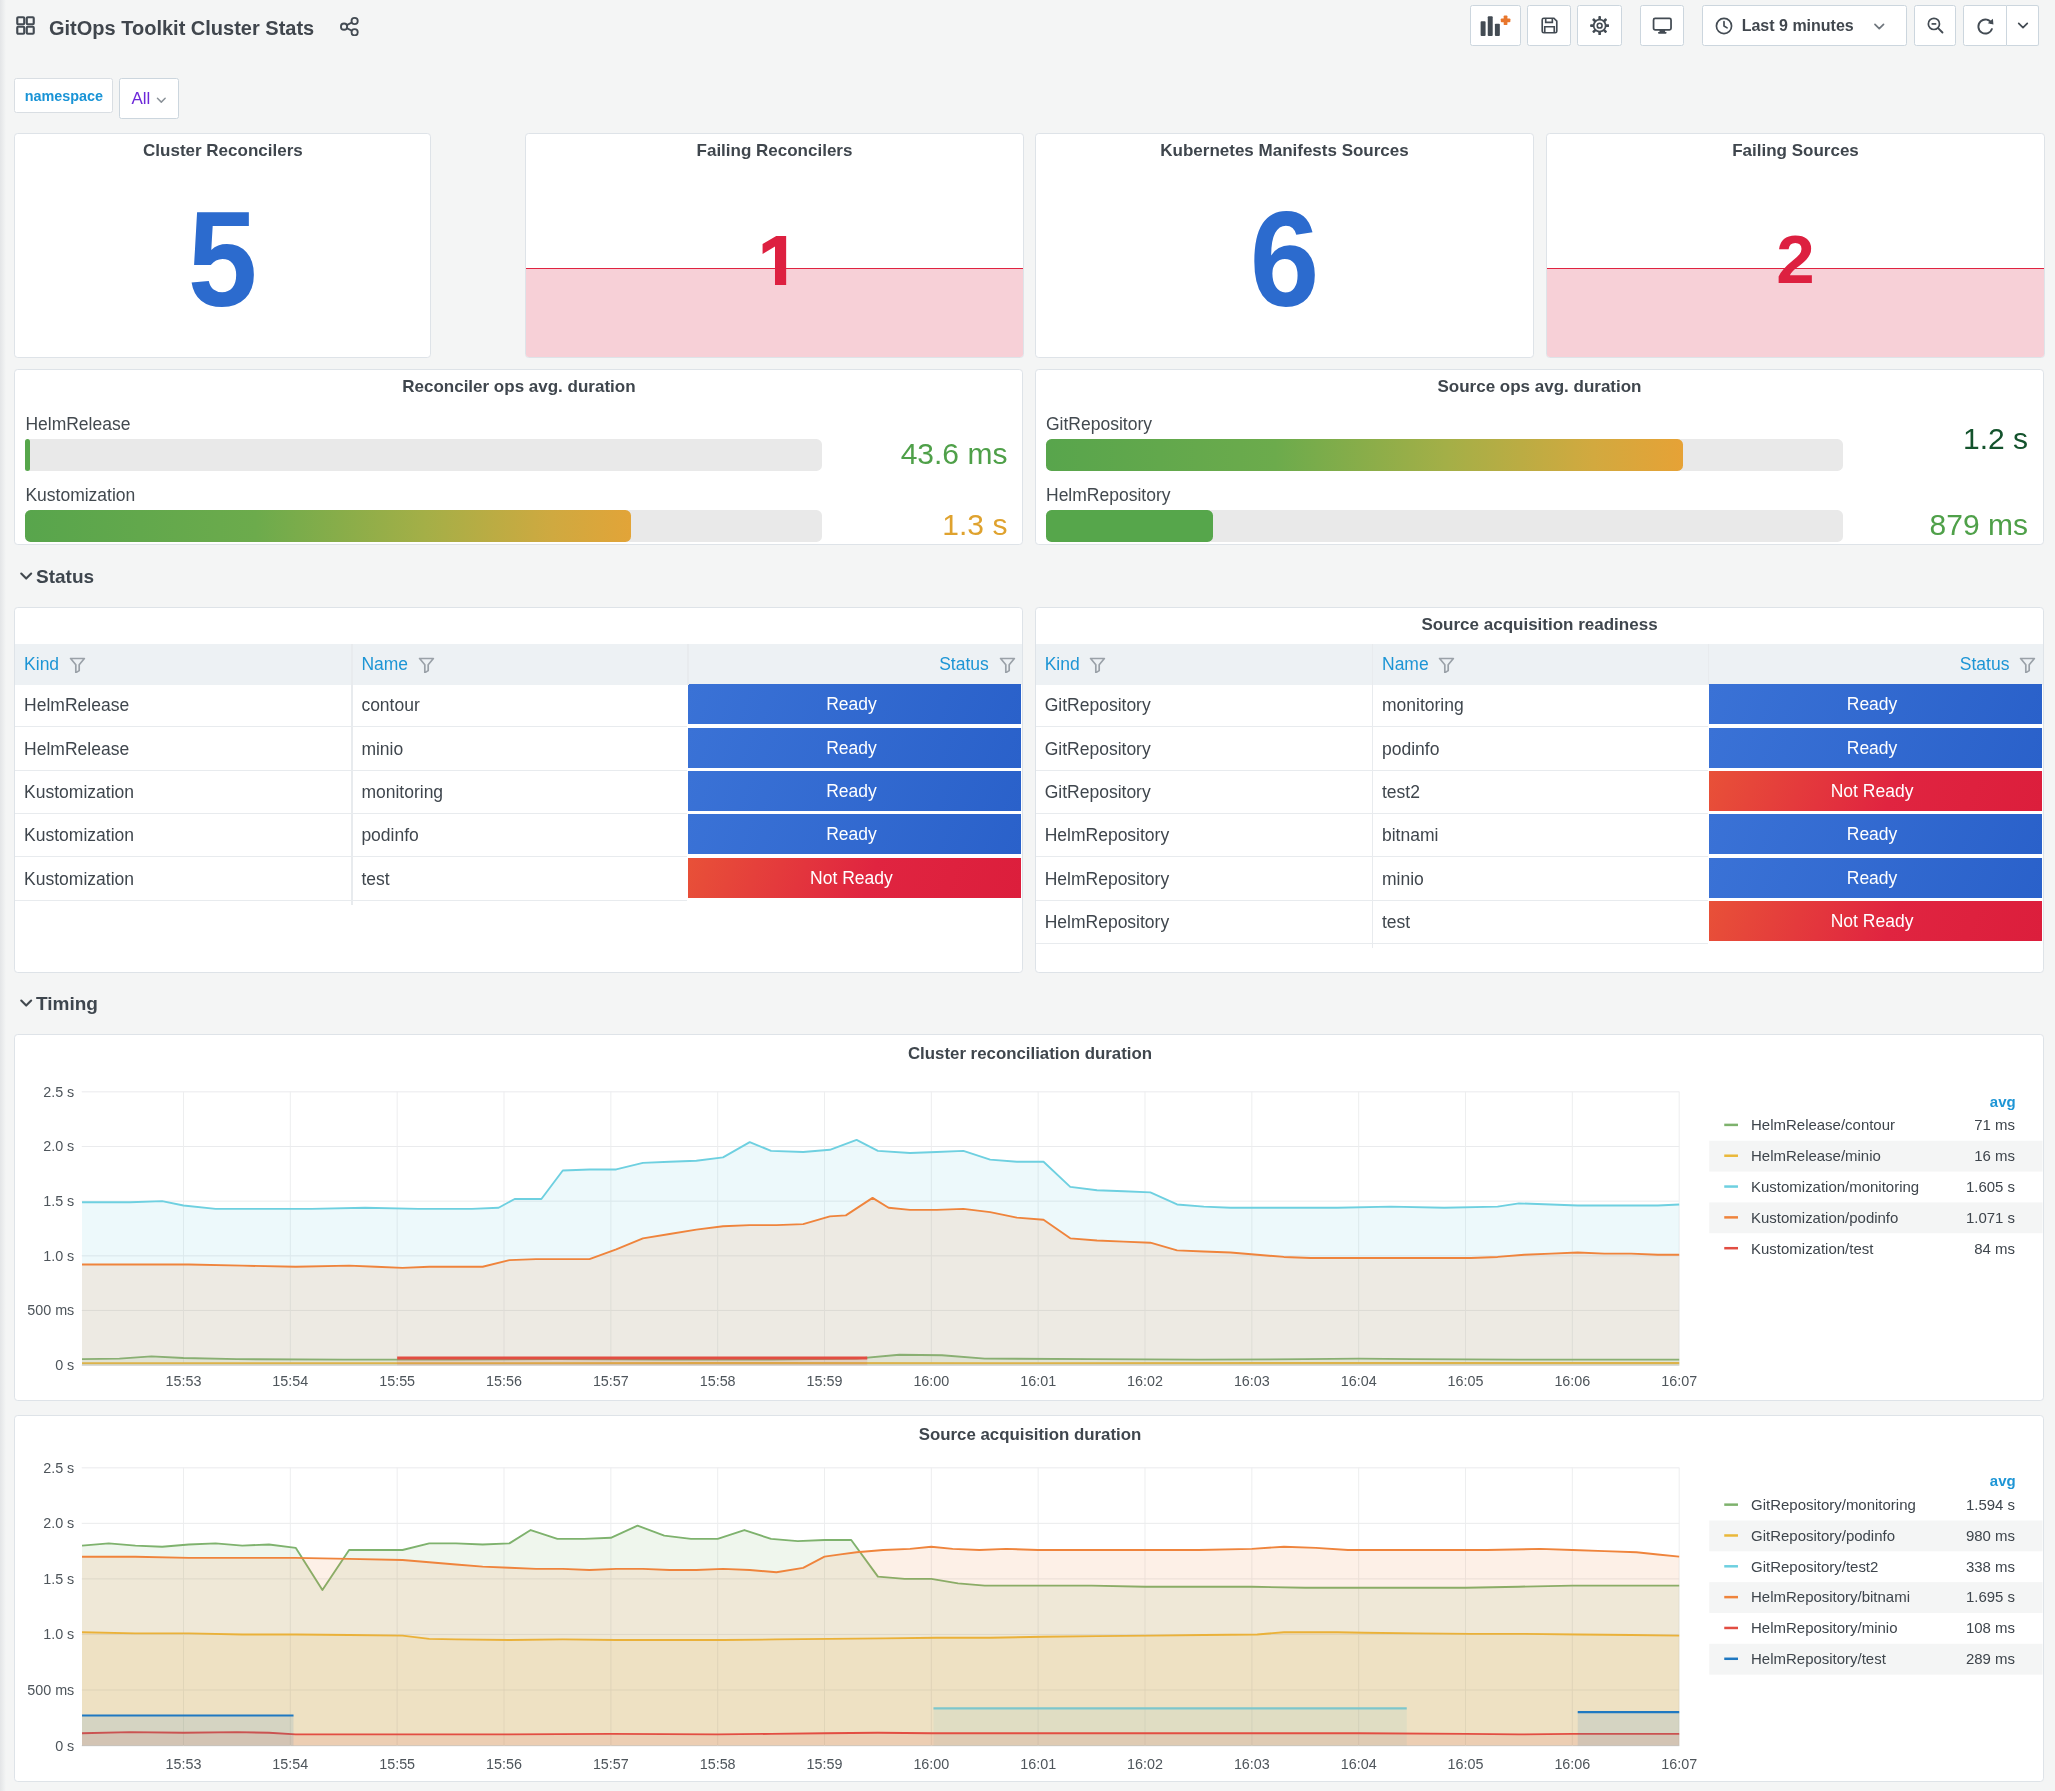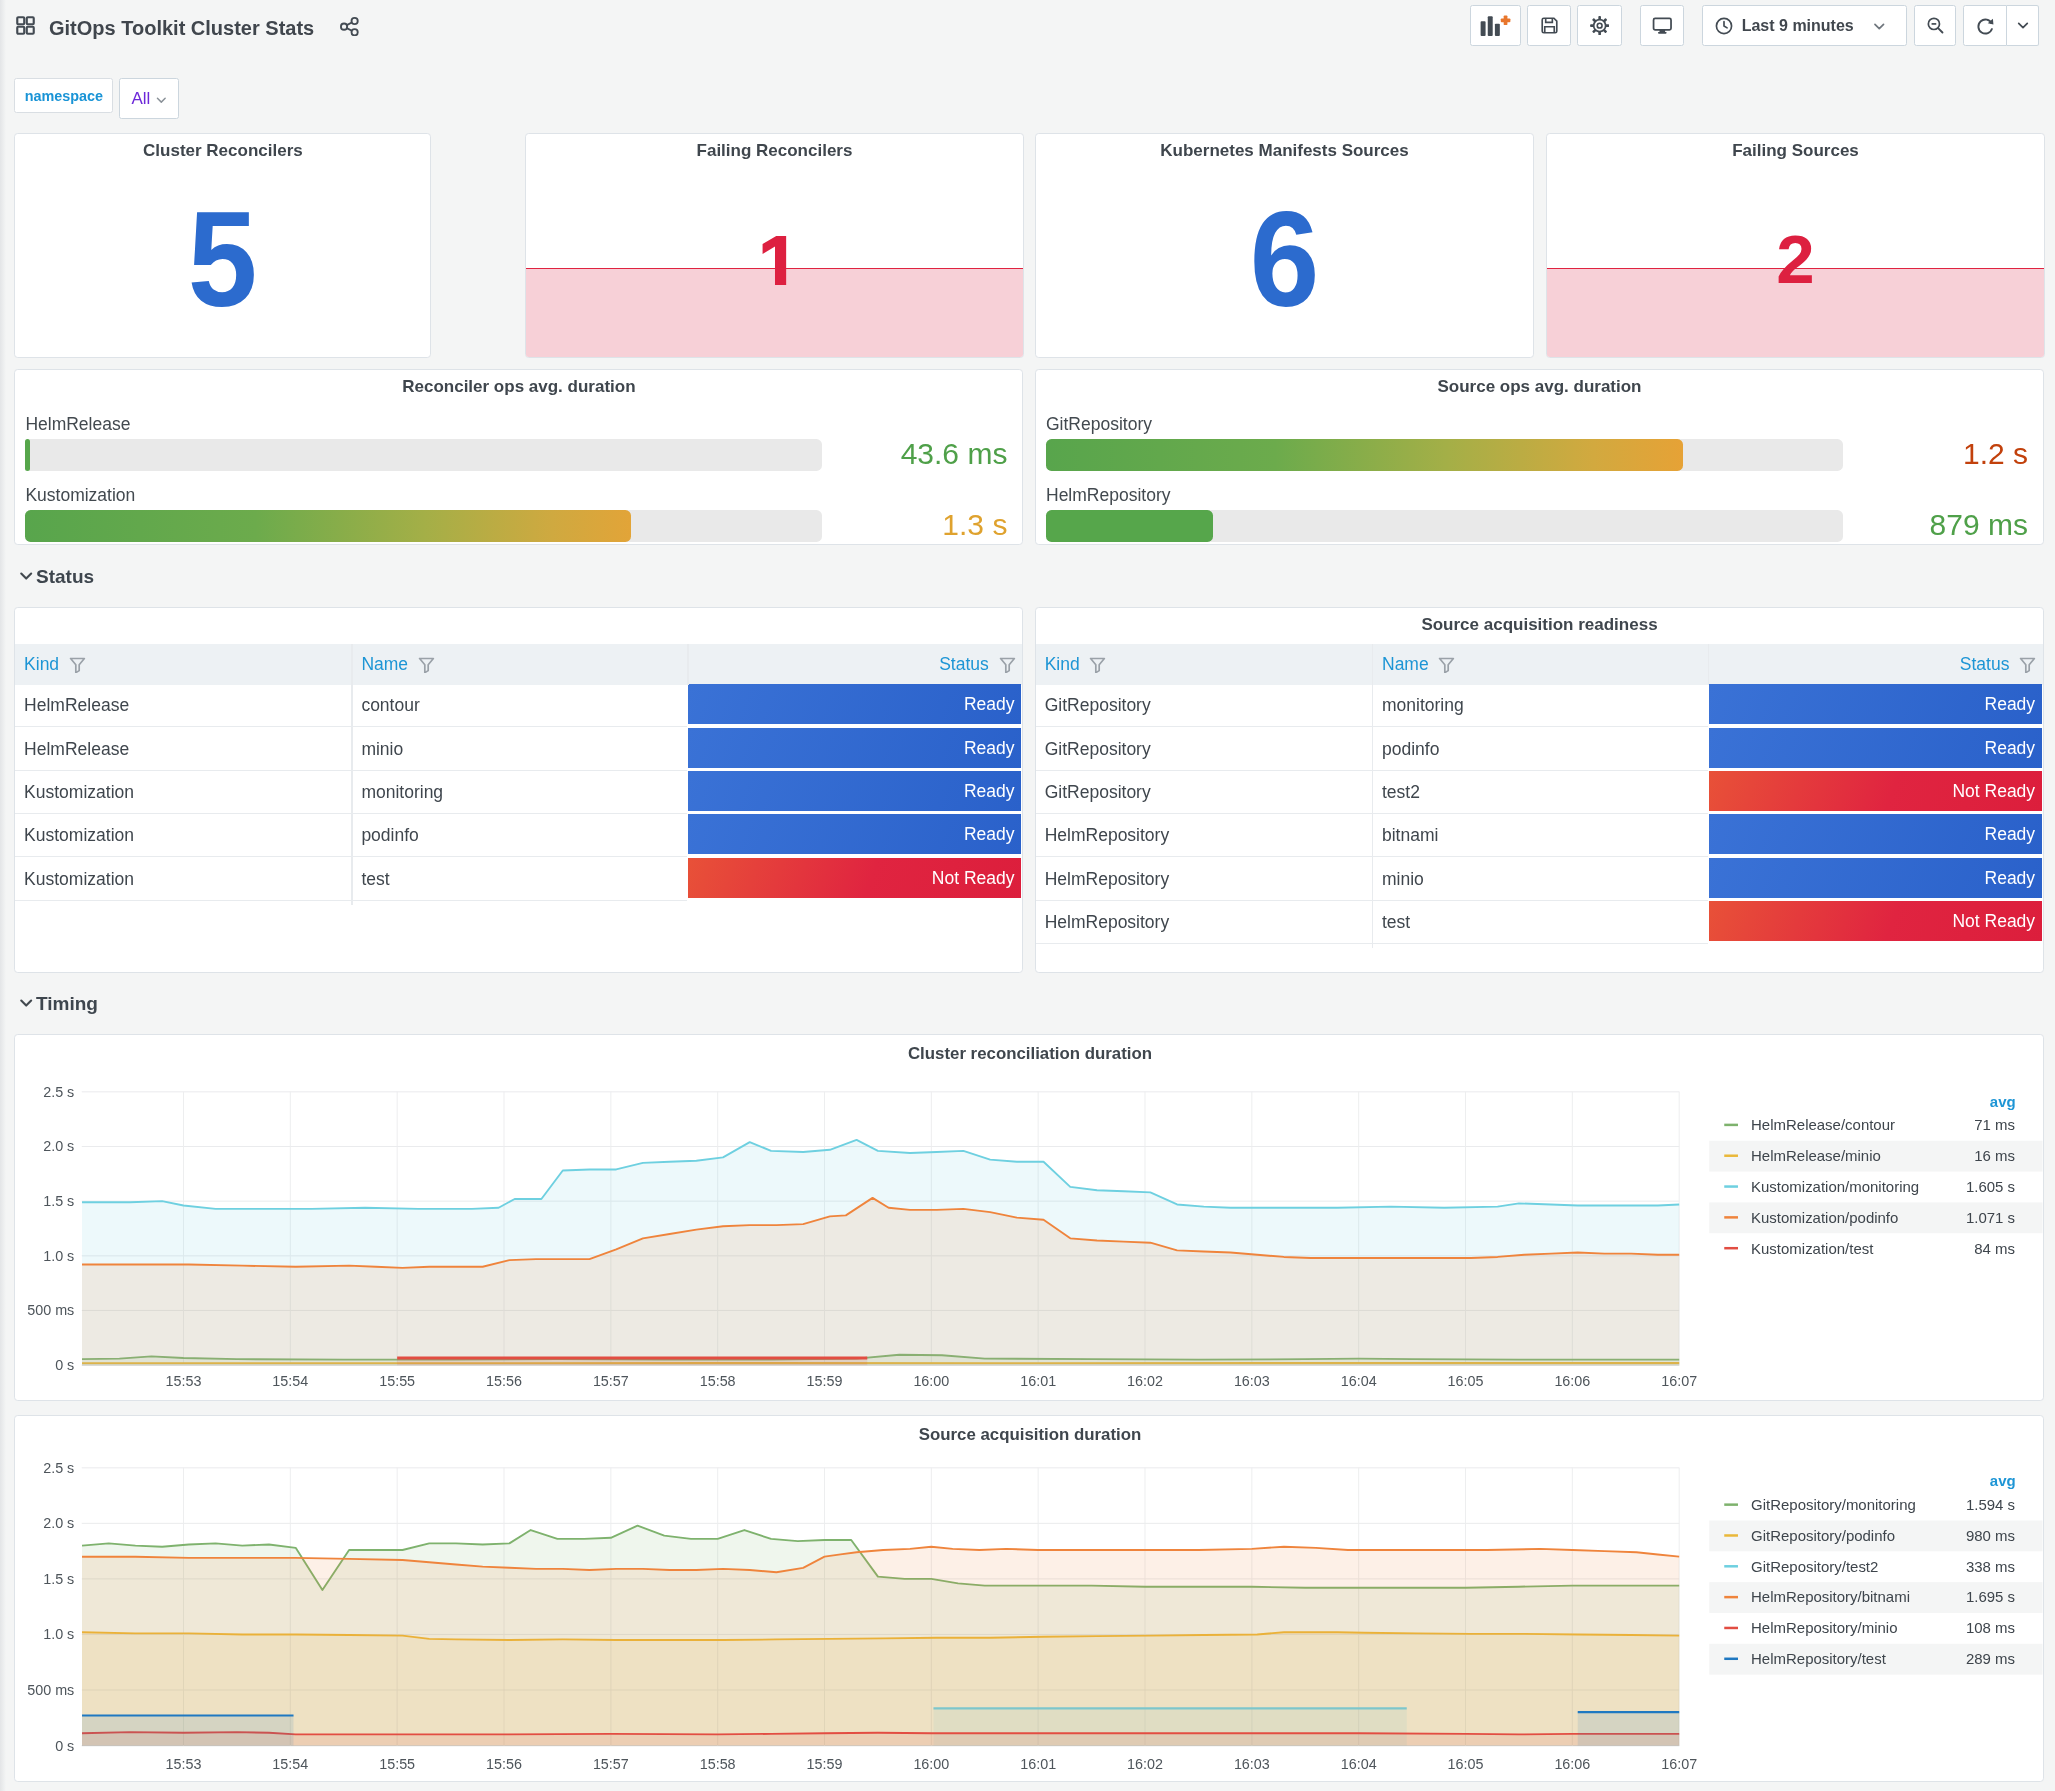--- a/index.html
+++ b/index.html
@@ -11,21 +11,21 @@
 .sech{position:absolute;font-size:19px;font-weight:bold;color:#3e464e;line-height:19px}
 .glab{position:absolute;font-size:17.5px;color:#42494f;line-height:17.5px}
 .track{position:absolute;width:797px;height:32px;background:#e9e9e9;border-radius:5.6px}
 .gfill{position:absolute;height:32px;border-radius:5.6px}
 .gval{position:absolute;right:15px;font-size:30px;line-height:30px;white-space:nowrap}
 .gval .unit{font-size:30px}
 .thead{position:absolute;background:#edf1f4}
 .th{position:absolute;height:41px;line-height:41px;font-size:17.5px;color:#1d95d5;white-space:nowrap}
 .td{position:absolute;height:43px;line-height:43px;font-size:17.5px;color:#3f464d;white-space:nowrap}
 .trow{position:absolute;left:0;width:672px;height:43px;border-bottom:1.2px solid #e8ebee}
-.tst{position:absolute;left:673px;width:333px;height:40px;line-height:40px;font-size:17.5px;color:#fff;text-align:right;padding-right:6.9px}
+.tst{position:absolute;left:673px;width:333px;height:40px;line-height:40px;font-size:17.5px;color:#fff;text-align:center;padding-right:6.9px}
 .tst.ok{background:linear-gradient(110deg,#3a72d6,#2a61ca)}
 .tst.bad{background:linear-gradient(110deg,#e85138 0%,#e02440 55%,#dc1e3c 100%)}
 .vdiv{position:absolute;top:36px;width:1.2px;background:#e8ebee}
 </style></head><body>
 
 <div class="abs" style="left:0;top:0;width:6.2px;height:1791px;background:linear-gradient(90deg,#e3e5e7,#f4f5f5)"></div>
 
 <div class="abs" style="left:15.6px;top:15.6px"><svg width="19" height="19" viewBox="0 0 30 30">
       <g fill="none" stroke="#434b53" stroke-width="3.4">
 <rect x="2" y="2" width="11" height="11" rx="1.5"></rect>
@@ -163,21 +163,21 @@
     <div class="track" style="left:10px;top:140px"></div>
     <div class="gfill" style="left:10px;top:140px;width:606px;background:linear-gradient(90deg,#58a54c 0%,#6cab4c 38%,#a4af47 66%,#cfa940 87%,#e2a438 100%)"></div>
     <div class="glab" style="left:10px;top:117px">Kustomization</div>
     <div class="gval" style="top:140px;color:#dfa22e">1.3 <span class="unit">s</span></div>
 </div>
 <div class="pn" style="left:1035px;top:369px;width:1009px;height:176px">
   <div class="ptitle">Source ops avg. duration</div>
   <div class="track" style="left:10px;top:69px"></div>
     <div class="gfill" style="left:10px;top:69px;width:637px;background:linear-gradient(90deg,#58a54c 0%,#6cab4c 36%,#a4af47 63%,#d2a93f 86%,#e6a236 100%)"></div>
     <div class="glab" style="left:10px;top:46px">GitRepository</div>
-    <div class="gval" style="top:69px;color:#c2410c">1.2 <span class="unit">s</span></div>
+    <div class="gval" style="top:54px;color:#14532d">1.2 <span class="unit">s</span></div>
     <div class="track" style="left:10px;top:140px"></div>
     <div class="gfill" style="left:10px;top:140px;width:167px;background:#56a64b"></div>
     <div class="glab" style="left:10px;top:117px">HelmRepository</div>
     <div class="gval" style="top:140px;color:#4fa049">879 <span class="unit">ms</span></div>
 </div>
 
 <div class="abs" style="left:19.3px;top:572px"><svg width="14.4" height="8.7" viewBox="0 0 22 14">
       <path d="M3 2.5 L11 10.5 L19 2.5" fill="none" stroke="#42494f" stroke-width="3.4" stroke-linecap="round" stroke-linejoin="round"></path>
     </svg></div>
 <div class="sech" style="left:36px;top:567px">Status</div>

